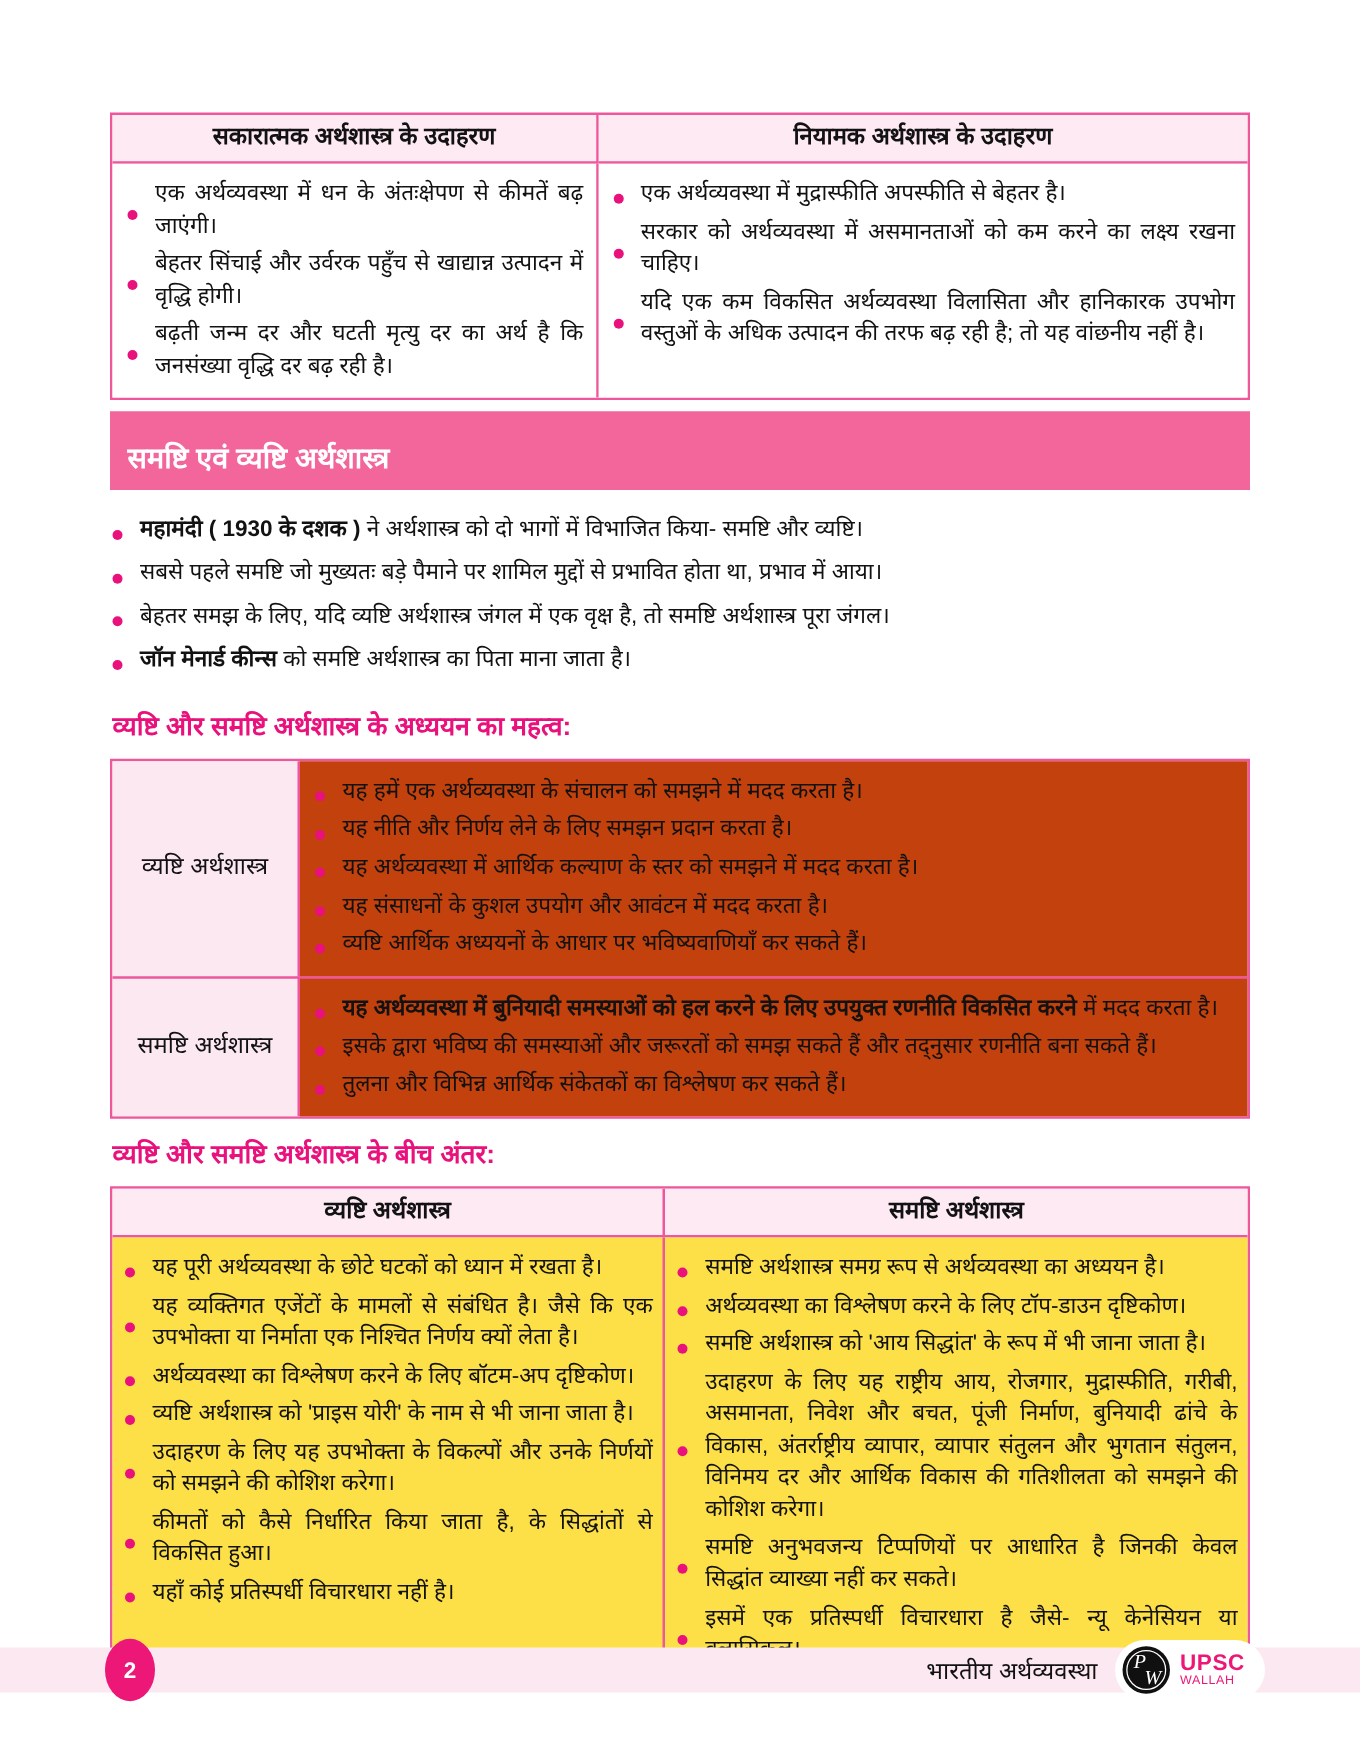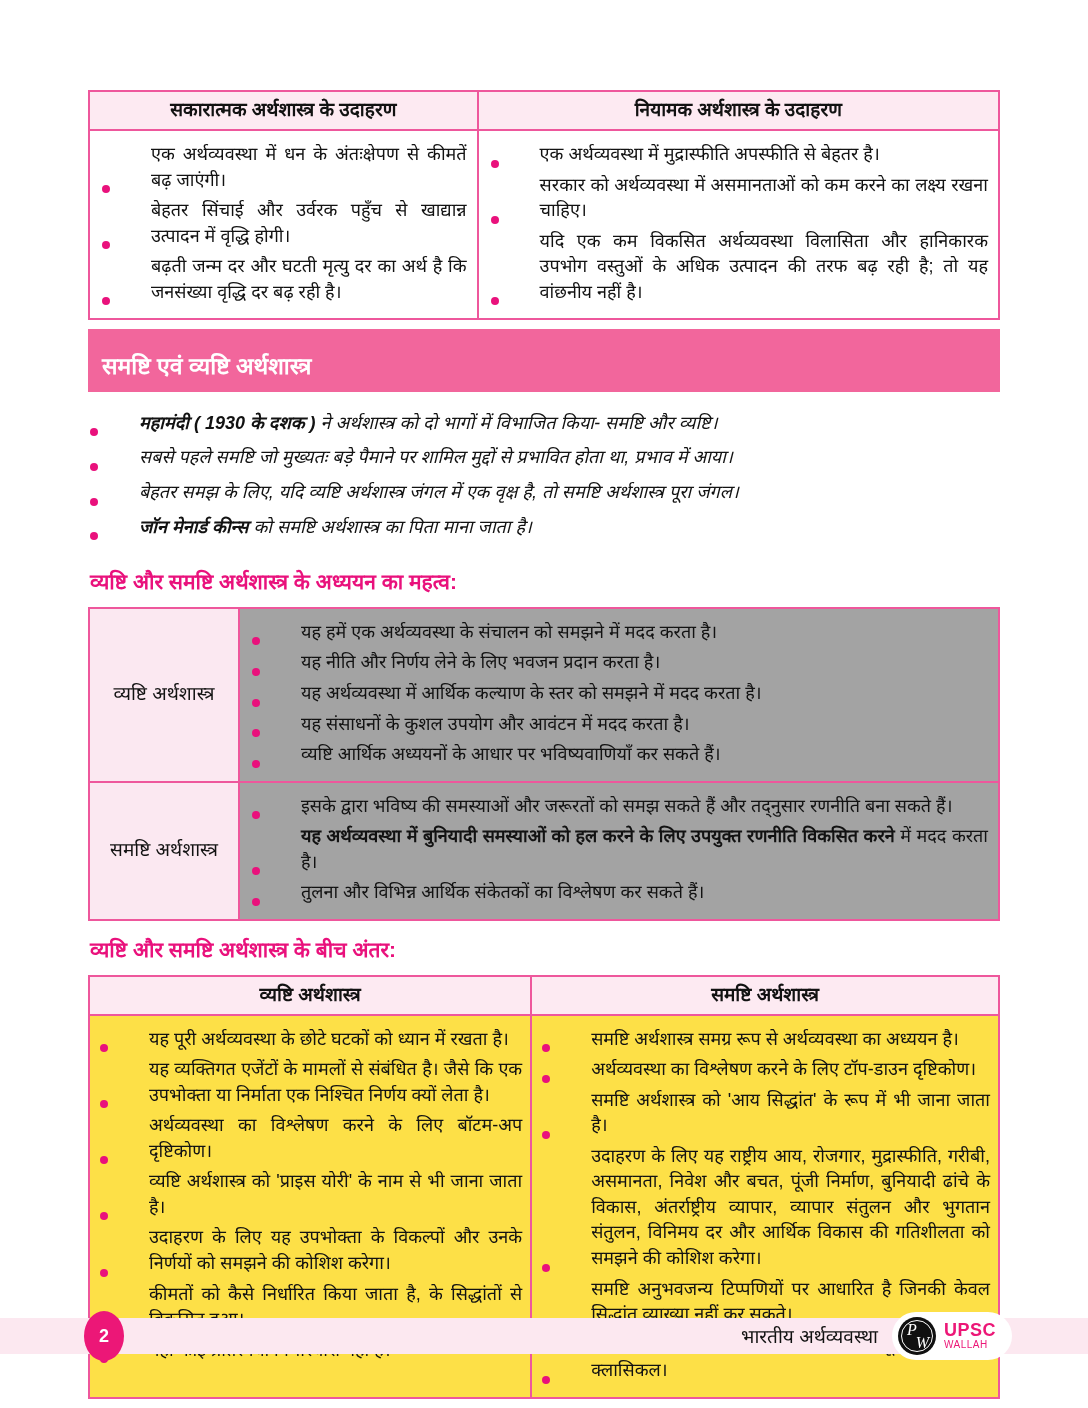--- a/index.html
+++ b/index.html
@@ -18,21 +18,21 @@
     width:1088px;height:1408px;
     font-family:"Liberation Sans","DejaVu Sans",sans-serif;
     color:var(--ink);
     position:relative;
     overflow:hidden;
   }
   .page{position:relative;width:1088px;height:1408px;}
   .content{position:absolute;left:88px;top:90px;width:912px;font-size:18px;line-height:1.42;}
 
   
-  .b-item{display:flex;align-items:flex-end;margin:5px 0;gap:27px;}
+  .b-item{display:flex;align-items:center;margin:5px 0;}
   .b-item .dot{
     flex:0 0 auto;width:8px;height:8px;border-radius:50%;
     background:var(--accent);margin:9px 14px 0 10px;
   }
   .b-item .bt{flex:1;text-align:justify;}
   .b-item .bt .bold{font-weight:bold;}
 
   
   .ex-table{
     display:grid;grid-template-columns:42.8% 57.2%;
@@ -52,40 +52,40 @@
     margin-top:9px;
     background:var(--banner-pink);
     color:#ffffff;font-weight:bold;font-size:23px;
     padding:21px 14px 9px 14px;
   }
 
   
   .intro-list{padding:10px 0 4px 0;}
   .intro-list .b-item{margin:9px 0;}
   .intro-list .b-item .dot{margin-left:2px;}
-  .intro-list .b-item .bt{text-align:left;font-style:italic;}
+  .intro-list .b-item .bt{text-align:left;}
 
   
   .pink-heading{
     color:var(--accent);font-weight:bold;font-size:21px;
     margin:14px 0 10px 2px;
   }
 
   
   .imp-table{
     display:grid;grid-template-columns:150px 1fr;
     border:2px solid var(--border-pink);
   }
   .imp-table .label-cell{
     background:var(--bg-label);
     border-right:2px solid var(--border-pink);
     display:flex;align-items:center;justify-content:center;
     text-align:center;font-size:19px;padding:4px;
   }
-  .imp-table .body-cell{padding:6px 10px 8px 2px;background:#a3a3a3;}
+  .imp-table .body-cell{padding:6px 10px 8px 2px;background:#c2410c;}
   .imp-table .b-top{border-top:2px solid var(--border-pink);}
 
   
   .diff-table{
     display:grid;grid-template-columns:48.7% 51.3%;
     border:2px solid var(--border-pink);
   }
   .diff-table .th{
     background:var(--bg-header);
     border-bottom:2px solid var(--border-pink);
@@ -205,44 +205,44 @@
 
     <section class="imp-table">
       <div class="label-cell">व्यष्टि अर्थशास्त्र</div>
       <div class="body-cell">
           <div class="b-item">
             <span class="dot"></span>
             <span class="bt"><span>यह हमें एक अर्थव्यवस्था के संचालन को समझने में मदद करता है।</span></span>
           </div>
           <div class="b-item">
             <span class="dot"></span>
-            <span class="bt"><span>यह नीति और निर्णय लेने के लिए भवजन प्रदान करता है।</span></span>
+            <span class="bt"><span>यह नीति और निर्णय लेने के लिए समझन प्रदान करता है।</span></span>
           </div>
           <div class="b-item">
             <span class="dot"></span>
             <span class="bt"><span>यह अर्थव्यवस्था में आर्थिक कल्याण के स्तर को समझने में मदद करता है।</span></span>
           </div>
           <div class="b-item">
             <span class="dot"></span>
             <span class="bt"><span>यह संसाधनों के कुशल उपयोग और आवंटन में मदद करता है।</span></span>
           </div>
           <div class="b-item">
             <span class="dot"></span>
             <span class="bt"><span>व्यष्टि आर्थिक अध्ययनों के आधार पर भविष्यवाणियाँ कर सकते हैं।</span></span>
           </div>
         </div>
       <div class="label-cell b-top">समष्टि अर्थशास्त्र</div>
       <div class="body-cell b-top">
           <div class="b-item">
             <span class="dot"></span>
+            <span class="bt"><span class="bold">यह अर्थव्यवस्था में बुनियादी समस्याओं को हल करने के लिए उपयुक्त रणनीति विकसित करने</span><span> में मदद करता है।</span></span>
+          </div>
+          <div class="b-item">
+            <span class="dot"></span>
             <span class="bt"><span>इसके द्वारा भविष्य की समस्याओं और जरूरतों को समझ सकते हैं और तद्नुसार रणनीति बना  सकते हैं।</span></span>
-          </div>
-          <div class="b-item">
-            <span class="dot"></span>
-            <span class="bt"><span class="bold">यह अर्थव्यवस्था में बुनियादी समस्याओं को हल करने के लिए उपयुक्त रणनीति विकसित करने</span><span> में मदद करता है।</span></span>
           </div>
           <div class="b-item">
             <span class="dot"></span>
             <span class="bt"><span>तुलना और विभिन्न आर्थिक संकेतकों का विश्लेषण कर सकते हैं।</span></span>
           </div>
         </div>
     </section>
 
     <h2 class="pink-heading">व्यष्टि और समष्टि अर्थशास्त्र के बीच अंतर:</h2>
 

